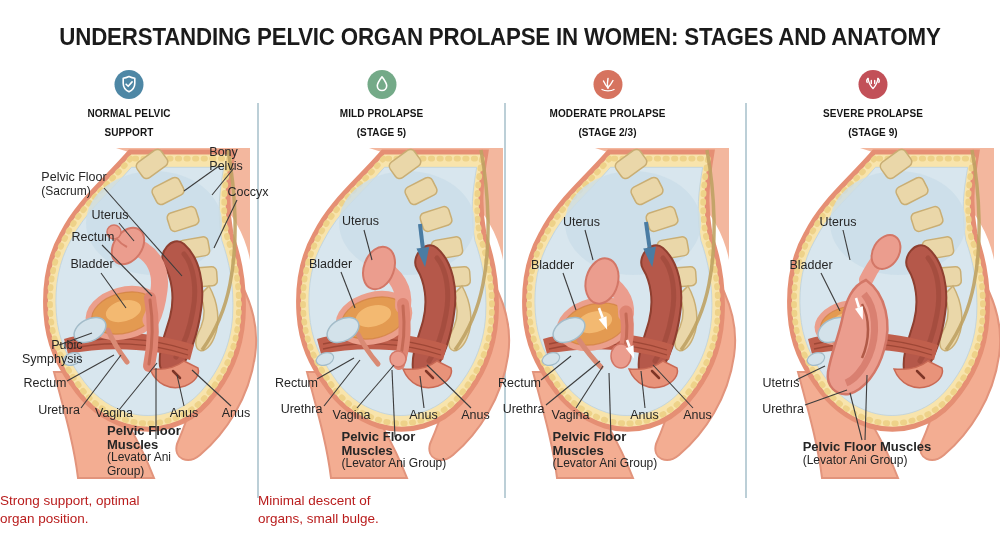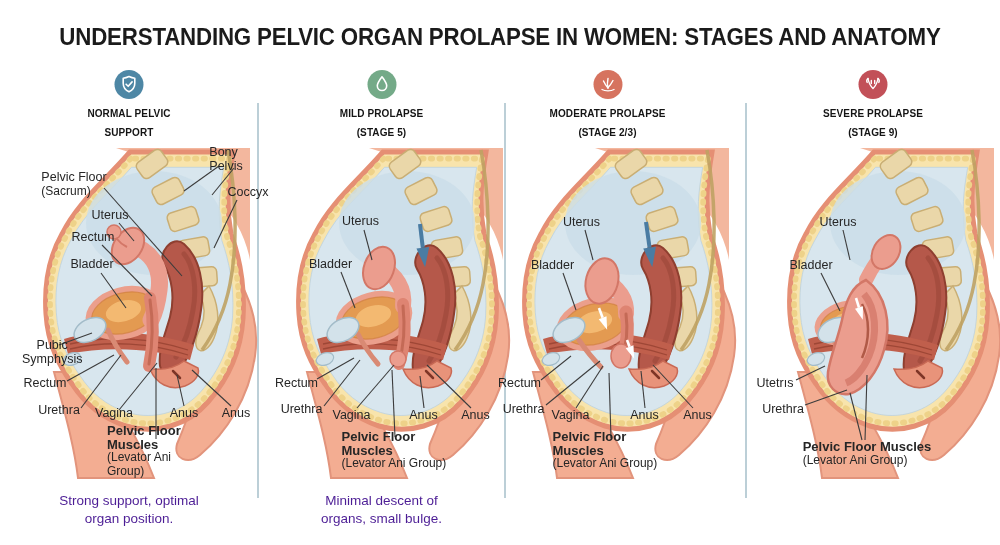--- a/index.html
+++ b/index.html
@@ -14,25 +14,25 @@
                width:29px;height:29px;border-radius:50%;
                display:flex;align-items:center;justify-content:center;}
   .heading{position:absolute;top:36px;left:0;width:100%;margin:0;text-align:center;
            font-size:10px;line-height:19px;font-weight:bold;color:#141414;
            white-space:pre-line;letter-spacing:.1px;}
   .anatomy{position:absolute;top:80px;left:50%;margin-left:-125px;width:250px;height:330px;}
   .anatomy svg{position:absolute;left:0;top:0;width:250px;height:330px;overflow:visible;}
   .labels{position:absolute;left:0;top:0;width:250px;height:330px;}
   .lbl{position:absolute;transform:translate(-50%,-50%);font-size:12.5px;line-height:13.5px;
        color:#262626;white-space:pre-line;}
-  .lbl.left{transform:translate(0,-50%);text-align:center;}
+  .lbl.left{transform:translate(0,-50%);text-align:right;}
   .lbl.b{font-weight:bold;font-size:13px;}
   .lbl .sub{font-weight:normal;font-size:12px;}
-  .caption{position:absolute;top:424px;left:0;width:100%;margin:0;text-align:center;
-           font-size:13.5px;line-height:18px;color:#4c1d95;white-space:pre-line;}
+  .caption{position:absolute;top:424px;left:0;width:100%;margin:0;text-align:left;
+           font-size:13.5px;line-height:18px;color:#b91c1c;white-space:pre-line;}
 </style>
 </head>
 <body>
 
 <div class="canvas">
   <h1 class="title">UNDERSTANDING PELVIC ORGAN PROLAPSE IN WOMEN: STAGES AND ANATOMY</h1>
 
   <div class="vdiv" style="left: 257px; background: rgb(188, 207, 215);"></div>
   <div class="vdiv" style="left: 504px; background: rgb(188, 207, 215);"></div>
   <div class="vdiv" style="left: 745px; background: rgb(188, 207, 215);"></div>
@@ -342,19 +342,19 @@
             <line x1="73" y1="125" x2="92" y2="163"></line>
             <line x1="48" y1="232" x2="77" y2="218"></line>
             <line x1="57" y1="257" x2="99" y2="242"></line>
             <line x1="117" y1="292" x2="119" y2="227"></line>
             <line x1="114" y1="292" x2="102" y2="245"></line>
           </g>
         </svg>
       <div class="labels">
           <div class="lbl" style="left: 90px; top: 75px;">Uterus</div>
           <div class="lbl" style="left: 63px; top: 118px;">Bladder</div>
-          <div class="lbl" style="left: 27px; top: 236px;">Utetrıs</div>
+          <div class="lbl" style="left: 33px; top: 236px;">Utetrıs</div>
           <div class="lbl" style="left: 35px; top: 262px;">Urethra</div>
           <div class="lbl b" style="left: 119px; top: 305px;">Pelvic Floor Muscles<div class="sub">(Levator Ani Group)</div></div>
         </div>
     </div>
   </section>
 </div>
 
 </body></html>

